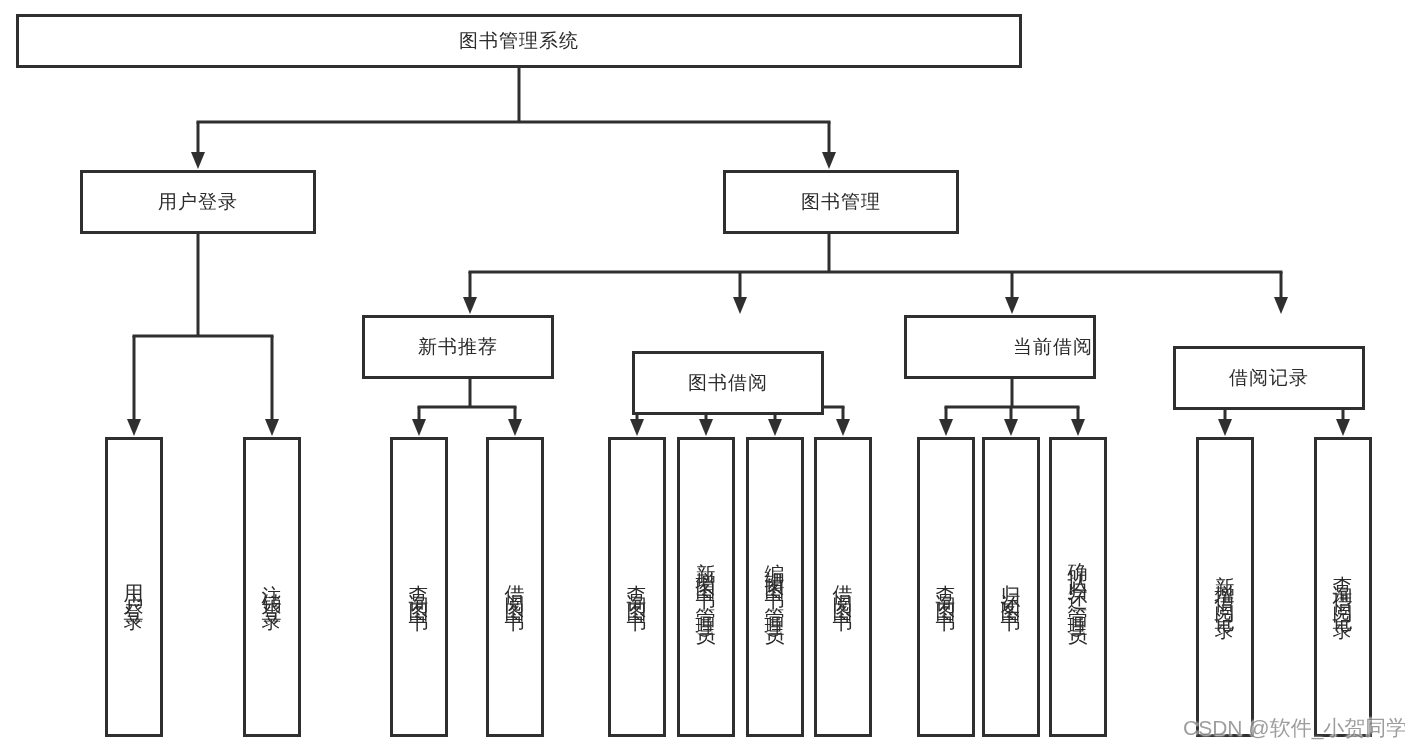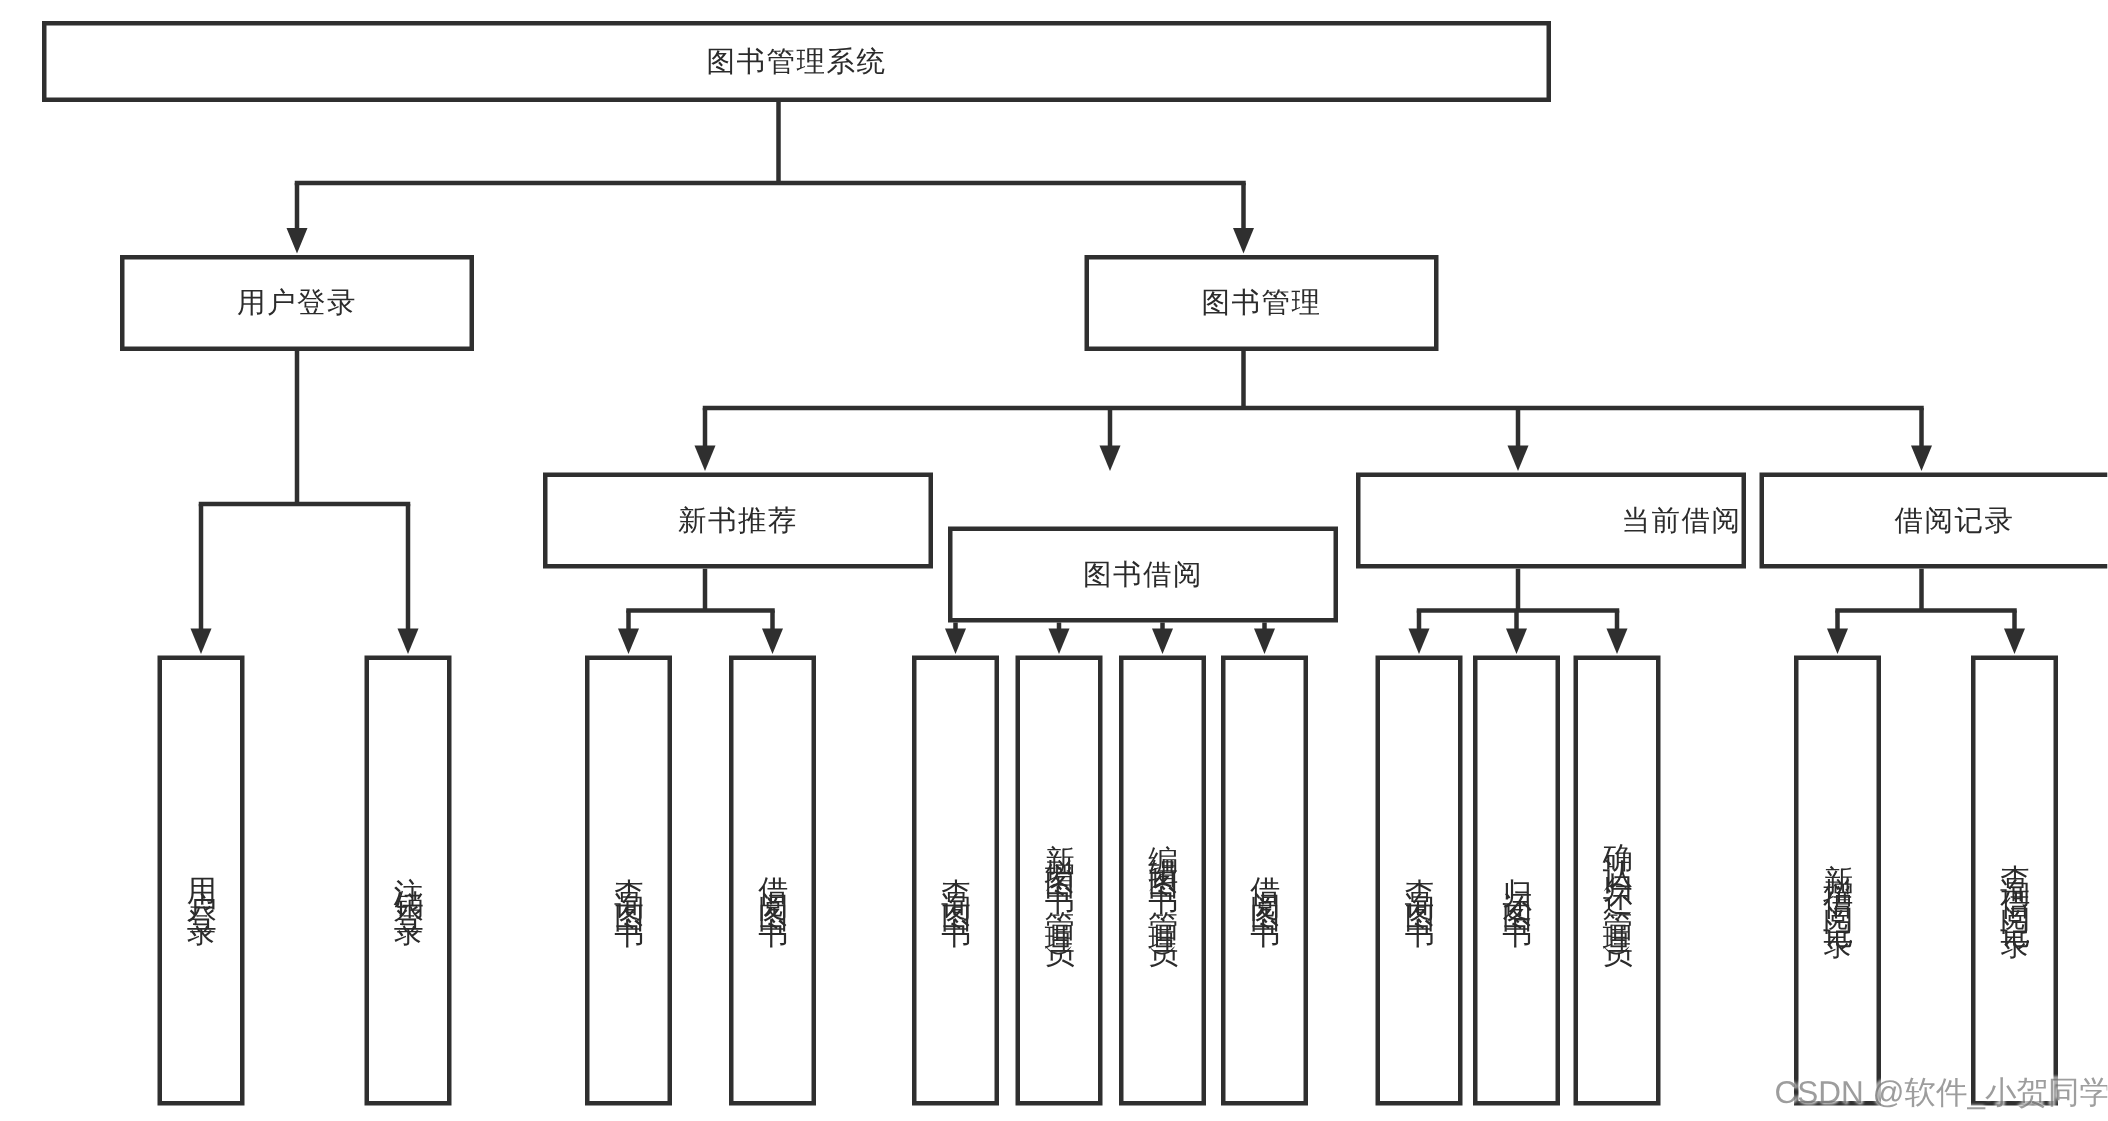--- a/index.html
+++ b/index.html
@@ -37,31 +37,31 @@
   }
   .vlabel {
     writing-mode: vertical-rl;
     text-orientation: mixed;
     font-size: 20px;
     letter-spacing: 9px;
     line-height: 1;
     white-space: nowrap;
   }
   
-  .root   { left: 28px;  top: 14px;  width: 1006px; height: 54px; }
+  .root   { left: 16px;  top: 14px;  width: 1006px; height: 54px; }
   
   .l2     { top: 170px; width: 236px; height: 64px; }
   .l2a    { left: 80px;  }
   .l2b    { left: 711px; margin-left: 12px; }
   
-  .l3     { top: 315px; width: 260px; height: 64px; font-family: Liberation Serif, serif; }
+  .l3     { top: 315px; width: 192px; height: 64px; font-family: Liberation Serif, serif; }
   .l3a    { left: 362px;  }
   .l3b    { left: 632px; margin-top: 36px;  }
   .l3c    { left: 904px; justify-content: flex-end;  }
-  .l3d    { left: 1173px; }
+  .l3d    { left: 1173px; margin-top: 31px; }
   
   .leaf   { top: 437px; width: 58px; height: 300px; }
   .a1 { left: 105px; }  .a2 { left: 243px; }
   .b1 { left: 390px; }  .b2 { left: 486px; }
   .c1 { left: 608px; }  .c2 { left: 677px; }  .c3 { left: 746px; }  .c4 { left: 814px; }
   .d1 { left: 917px; }  .d2 { left: 982px; }  .d3 { left: 1049px; }
   .e1 { left: 1196px; } .e2 { left: 1314px; }
   
   .watermark {
     position: absolute;

